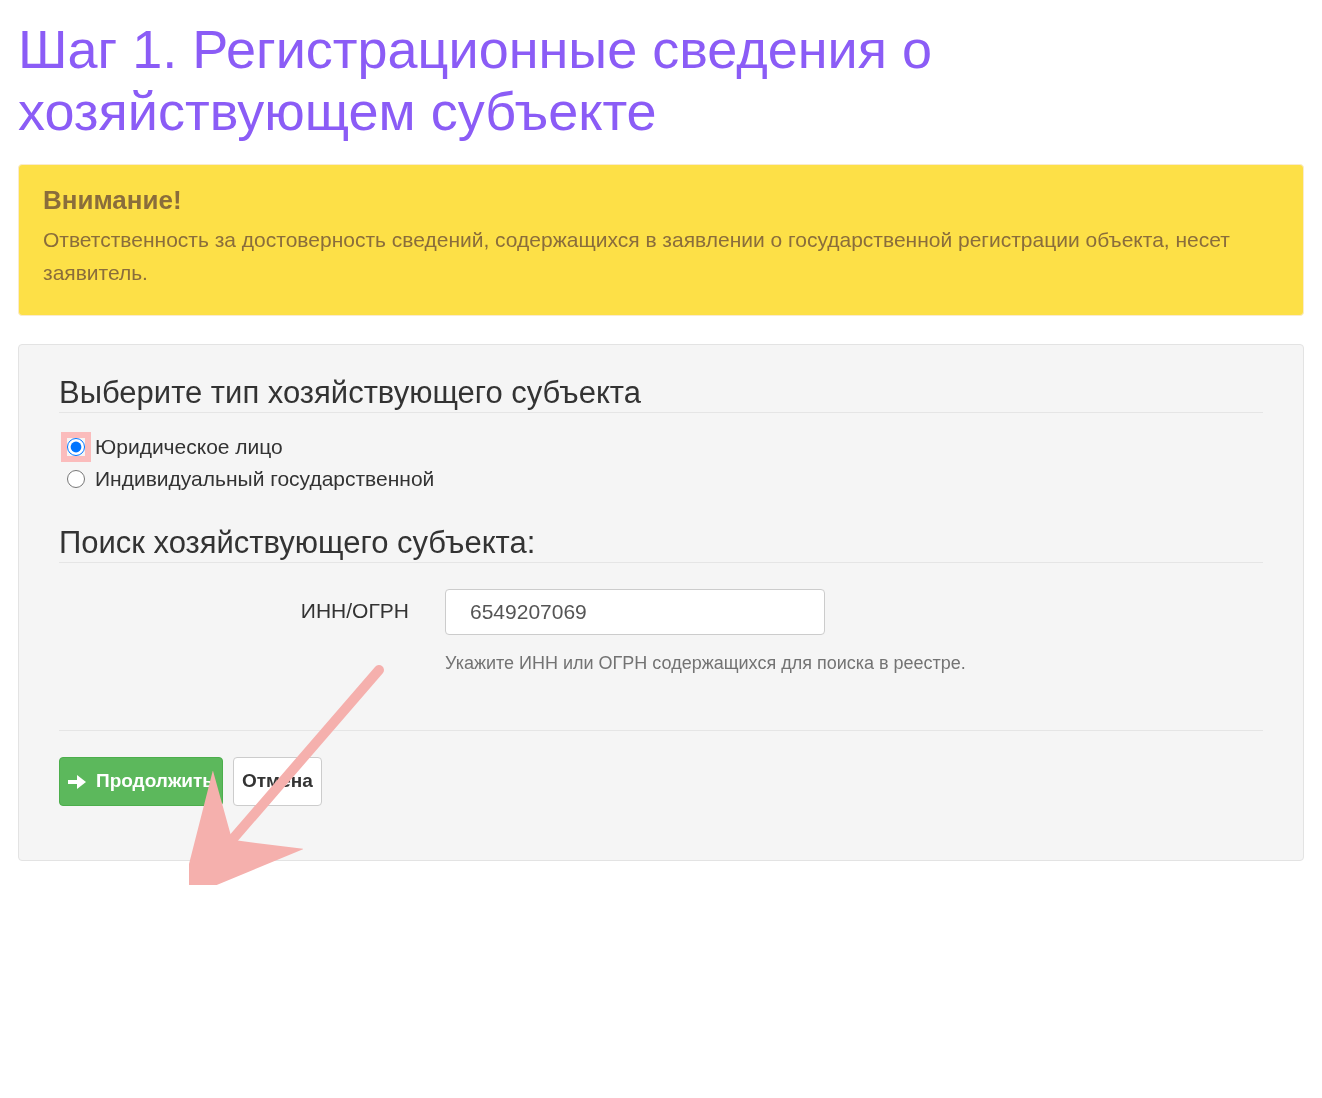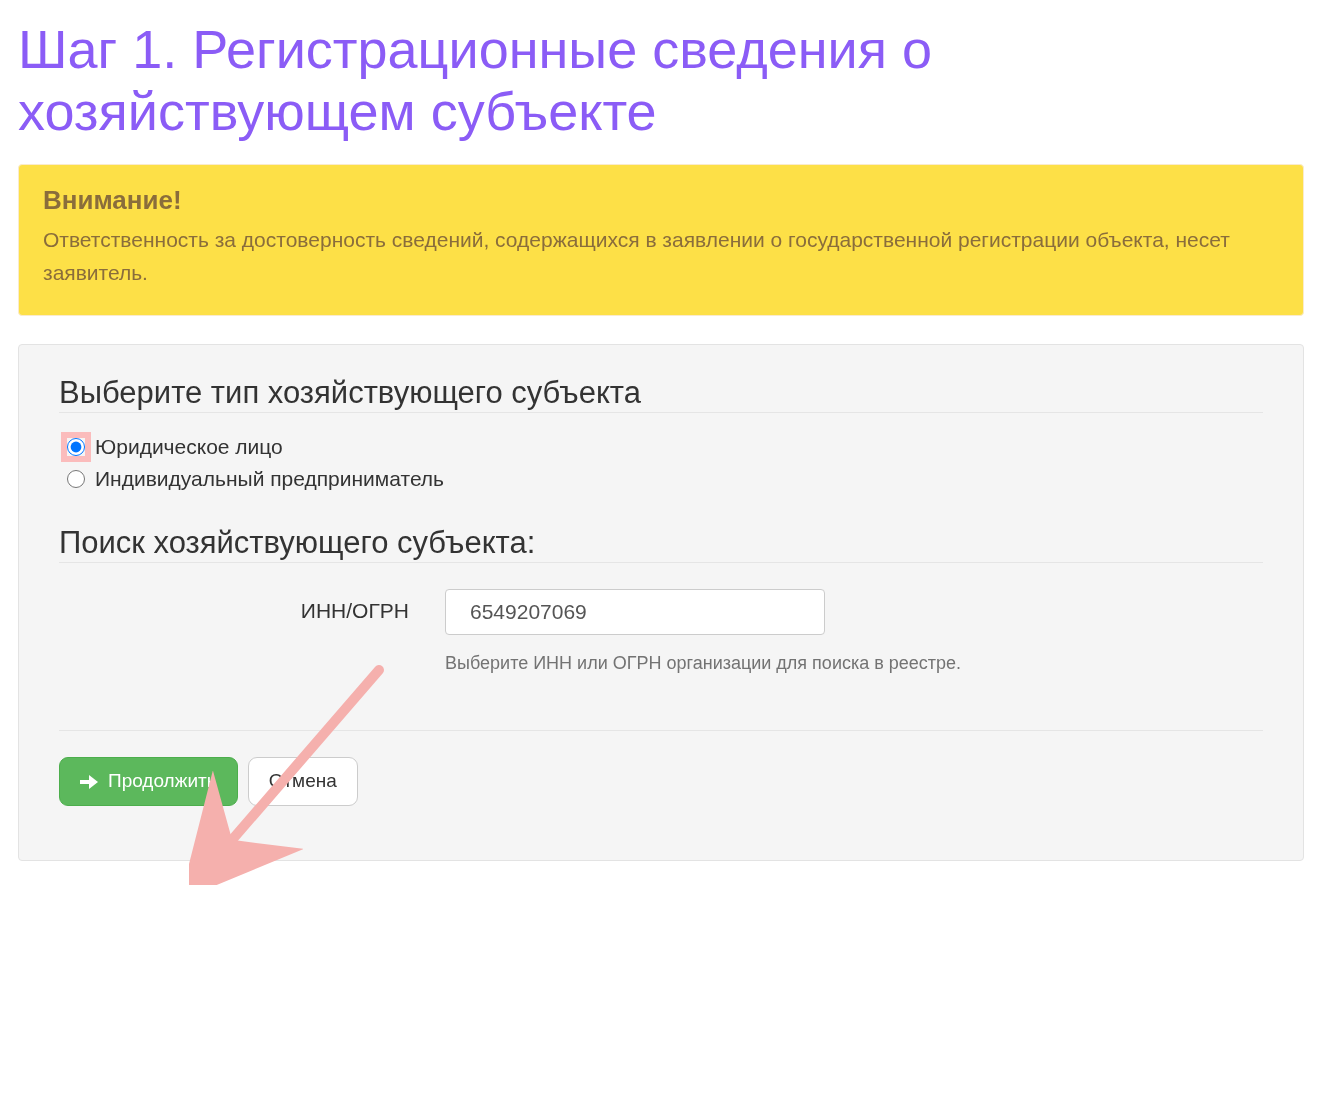--- a/index.html
+++ b/index.html
@@ -101,24 +101,25 @@
       border: 0;
       border-top: 1px solid #e5e5e5;
       margin: 56px 0 26px 0;
     }
     .actions { display: flex; gap: 10px; }
     .btn {
       display: inline-flex;
       align-items: center;
       gap: 10px;
       font-size: 19px;
-      padding: 10px 20px;
-      border-radius: 9px;
+      padding: 10px 8px;
+      border-radius: 4px;
       cursor: pointer;
       line-height: 1.4;
+      font-weight: bold;
     }
     .btn-primary {
       background: #5cb85c;
       border: 1px solid #4cae4c;
       color: #fff;
     }
     .btn-default {
       background: #fff;
       border: 1px solid #ccc;
       color: #333;
@@ -163,31 +164,31 @@
 
   <h2 class="section-heading">Выберите тип хозяйствующего субъекта</h2>
 
   <div class="radio-group">
     <label class="radio-row">
       <input type="radio" name="etype" class="highlight-radio" checked="" style="">
       <span>Юридическое лицо</span>
     </label>
     <label class="radio-row">
       <input type="radio" name="etype" style="">
-      <span>Индивидуальный предприниматель</span>
+      <span>Индивидуальный государственной</span>
     </label>
   </div>
 
   <h2 class="section-heading">Поиск хозяйствующего субъекта:</h2>
 
   <div class="form-row">
     <div class="form-label">ИНН/ОГРН</div>
     <div class="form-field">
       <input type="text" class="text-input" value="6549207069" style="">
-      <div class="help-text">Выберите ИНН или ОГРН организации для поиска в реестре.</div>
+      <div class="help-text">Укажите ИНН или ОГРН содержащихся для поиска в реестре.</div>
     </div>
   </div>
 
   <hr class="actions-sep">
 
   <div class="actions">
     <button class="btn btn-primary">
       <span class="arrow-icon"></span>
       <span>Продолжить</span>
     </button>

